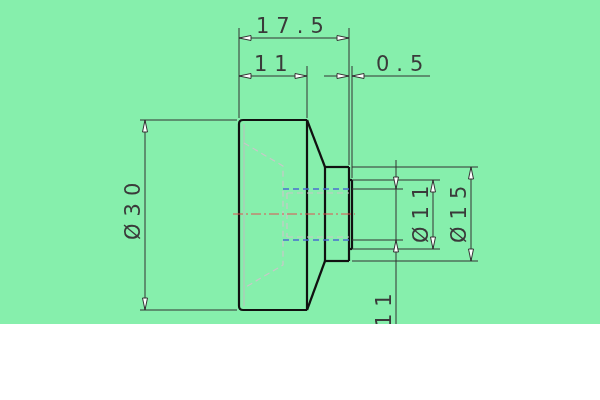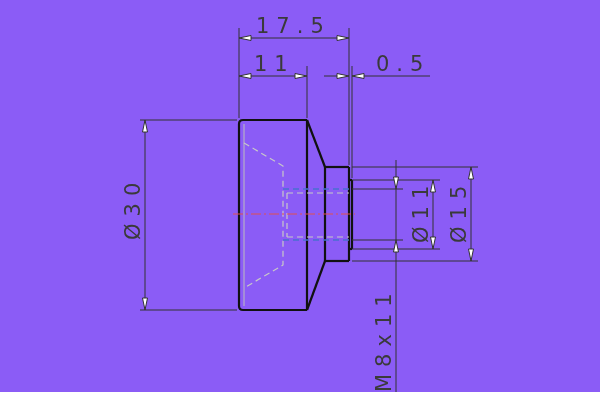--- a/index.html
+++ b/index.html
@@ -1,16 +1,16 @@
 <!DOCTYPE html>
 <html><head>
 <meta charset="utf-8">
 <style>
   html,body{margin:0;padding:0;background:#ffffff;}
-  #canvas{position:relative;width:600px;height:392px;background:#8b5cf6;overflow:hidden;}
+  #canvas{position:relative;width:600px;height:324px;background:#86efac;overflow:hidden;}
   svg{position:absolute;left:0;top:0;}
   .dimtxt{font-family:"DejaVu Sans", sans-serif;font-size:21px;fill:#3a3a3a;letter-spacing:7px;}
   .outline{stroke:#111111;stroke-width:2.2;fill:none;}
   .thin{stroke:#333333;stroke-width:1;fill:none;}
   .hidden{stroke:#c8c8c8;stroke-width:1.2;fill:none;stroke-dasharray:6 4;}
   .hidblue{stroke:#4a6fd0;stroke-width:1.4;fill:none;stroke-dasharray:6 4;}
   .center{stroke:#e05050;stroke-width:1;fill:none;stroke-dasharray:10 3 2 3;}
   .arrow{fill:#ffffff;stroke:#333333;stroke-width:1;}
 </style>
 </head>

